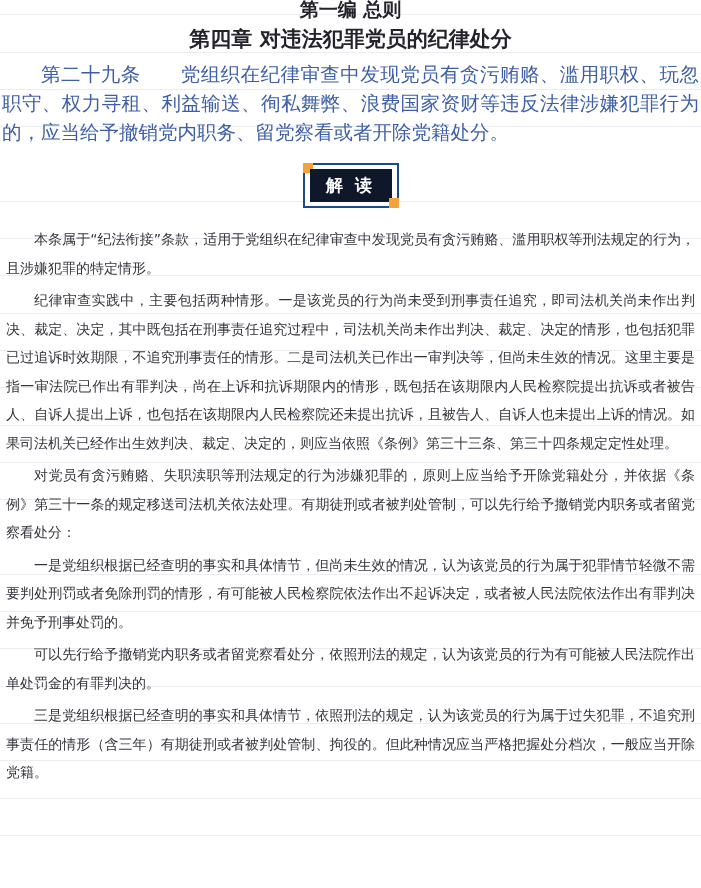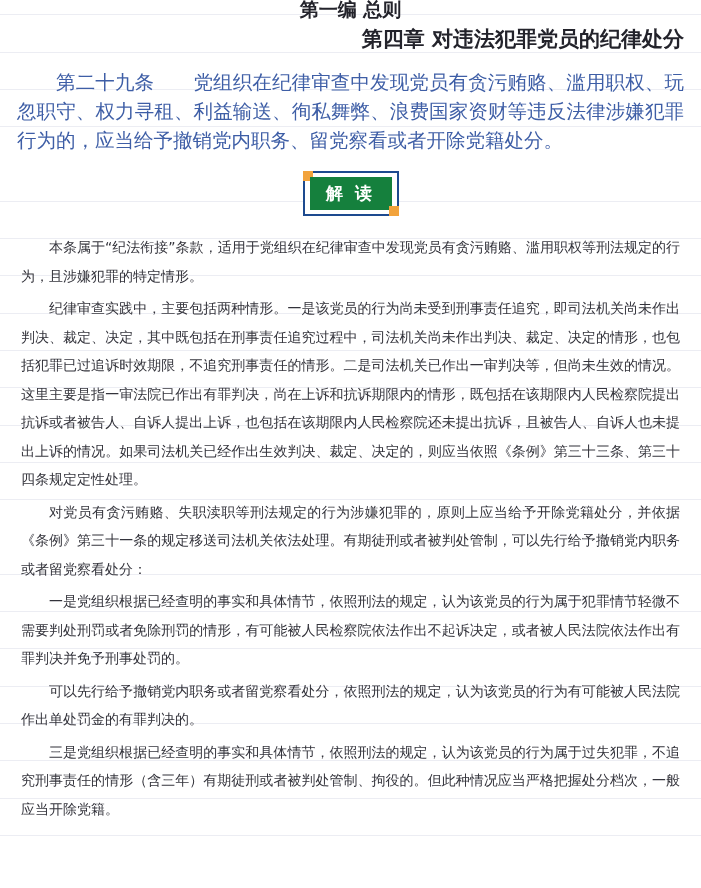--- a/index.html
+++ b/index.html
@@ -15,36 +15,36 @@
       #ecedf3 36.3px,
       #ecedf3 37.3px
     );
     background-position: 0 -22px;
     font-family: "DejaVu Sans", sans-serif;
   }
   .page {
     box-sizing: border-box;
     width: 701px;
     height: 888px;
-    padding: 0 17px;
+    padding: 0 2px;
   }
   .part-heading {
     margin: 0;
     font-size: 19px;
     line-height: 18px;
     font-weight: 700;
     text-align: center;
     color: #23232b;
   }
   .chapter-heading {
-    margin: 8px 0 16px 0;
+    margin: 8px 0 8px 0;
     font-size: 21px;
     line-height: 26px;
     font-weight: 700;
-    text-align: right;
+    text-align: center;
     color: #23232b;
   }
   .statute {
     margin: 6px 0 16px 0;
     font-size: 19.5px;
     line-height: 29px;
     color: #3e5ea6;
     text-align: justify;
     text-indent: 2em;
     word-break: break-all;
@@ -74,21 +74,21 @@
     width: 10px;
     height: 10px;
     background: #f2a33c;
     z-index: 0;
   }
   .badge .inner {
     position: relative;
     z-index: 1;
     width: 82px;
     height: 33px;
-    background: #15803d;
+    background: #0f172a;
     color: #ffffff;
     font-weight: 700;
     font-size: 17px;
     letter-spacing: 3px;
     display: flex;
     align-items: center;
     justify-content: center;
   }
   .badge .corner-br {
     position: absolute;
@@ -128,18 +128,18 @@
       <span class="corner-tl"></span>
       <span class="inner">解 读</span>
       <span class="corner-br"></span>
     </div>
   </div>
 
   <div class="body-text">
     <p>本条属于“纪法衔接”条款，适用于党组织在纪律审查中发现党员有贪污贿赂、滥用职权等刑法规定的行为，且涉嫌犯罪的特定情形。</p>
     <p>纪律审查实践中，主要包括两种情形。一是该党员的行为尚未受到刑事责任追究，即司法机关尚未作出判决、裁定、决定，其中既包括在刑事责任追究过程中，司法机关尚未作出判决、裁定、决定的情形，也包括犯罪已过追诉时效期限，不追究刑事责任的情形。二是司法机关已作出一审判决等，但尚未生效的情况。这里主要是指一审法院已作出有罪判决，尚在上诉和抗诉期限内的情形，既包括在该期限内人民检察院提出抗诉或者被告人、自诉人提出上诉，也包括在该期限内人民检察院还未提出抗诉，且被告人、自诉人也未提出上诉的情况。如果司法机关已经作出生效判决、裁定、决定的，则应当依照《条例》第三十三条、第三十四条规定定性处理。</p>
     <p>对党员有贪污贿赂、失职渎职等刑法规定的行为涉嫌犯罪的，原则上应当给予开除党籍处分，并依据《条例》第三十一条的规定移送司法机关依法处理。有期徒刑或者被判处管制，可以先行给予撤销党内职务或者留党察看处分：</p>
-    <p>一是党组织根据已经查明的事实和具体情节，依照刑法的规定，认为该党员的行为属于犯罪情节轻微不需要判处刑罚或者免除刑罚的情形，有可能被人民检察院依法作出不起诉决定，或者被人民法院依法作出有罪判决并免予刑事处罚的。</p>
+    <p>一是党组织根据已经查明的事实和具体情节，但尚未生效的情况，认为该党员的行为属于犯罪情节轻微不需要判处刑罚或者免除刑罚的情形，有可能被人民检察院依法作出不起诉决定，或者被人民法院依法作出有罪判决并免予刑事处罚的。</p>
     <p>可以先行给予撤销党内职务或者留党察看处分，依照刑法的规定，认为该党员的行为有可能被人民法院作出单处罚金的有罪判决的。</p>
     <p>三是党组织根据已经查明的事实和具体情节，依照刑法的规定，认为该党员的行为属于过失犯罪，不追究刑事责任的情形（含三年）有期徒刑或者被判处管制、拘役的。但此种情况应当严格把握处分档次，一般应当开除党籍。</p>
   </div>
 
 </div>
 
 </body></html>

